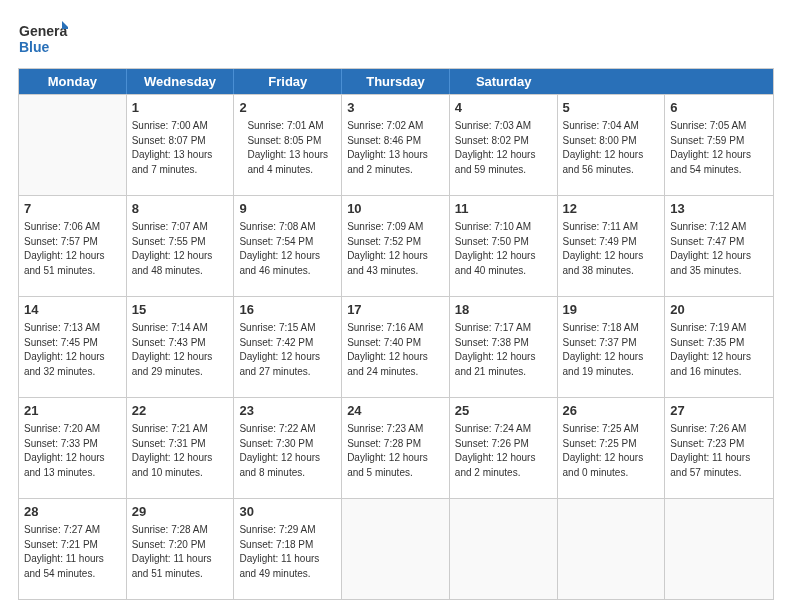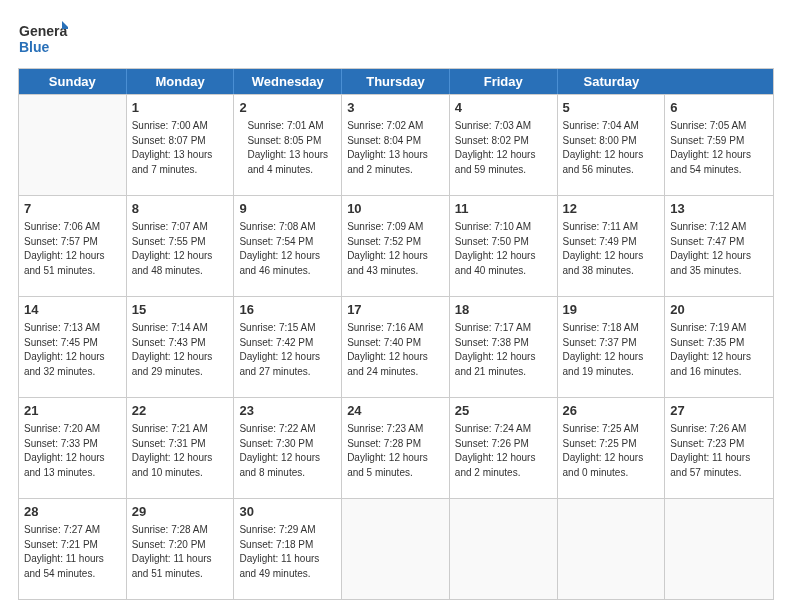--- a/index.html
+++ b/index.html
@@ -106,25 +106,24 @@
   </svg>
 </div>
     <div class="title-area">
       <div class="month-title"></div>
       <div class="subtitle"></div>
     </div>
   </div>
 
   <div class="calendar">
     <div class="day-headers">
-    <div class="day-header">Sunday</div>
         <div class="day-header">Monday</div>
         <div class="day-header">Wednesday</div>
+        <div class="day-header">Friday</div>
         <div class="day-header">Thursday</div>
-        <div class="day-header">Friday</div>
         <div class="day-header">Saturday</div>
       </div>
     <div class="weeks">
     <div class="week-row">
           <div class="cell cell-empty"></div>
           <div class="cell">
             <span class="cell-number">1</span>
             <div class="cell-info" style="white-space: pre-line;">Sunrise: 7:00 AM
 Sunset: 8:07 PM
 Daylight: 13 hours
@@ -133,21 +132,21 @@
           <div class="cell">
             <span class="cell-number">2</span>
             <div class="cell-info" style="white-space: pre-line; margin-left: 8px;">Sunrise: 7:01 AM
 Sunset: 8:05 PM
 Daylight: 13 hours
 and 4 minutes.</div>
           </div>
           <div class="cell">
             <span class="cell-number">3</span>
             <div class="cell-info" style="white-space: pre-line;">Sunrise: 7:02 AM
-Sunset: 8:04 PM
+Sunset: 8:46 PM
 Daylight: 13 hours
 and 2 minutes.</div>
           </div>
           <div class="cell">
             <span class="cell-number">4</span>
             <div class="cell-info" style="white-space: pre-line;">Sunrise: 7:03 AM
 Sunset: 8:02 PM
 Daylight: 12 hours
 and 59 minutes.</div>
           </div>

